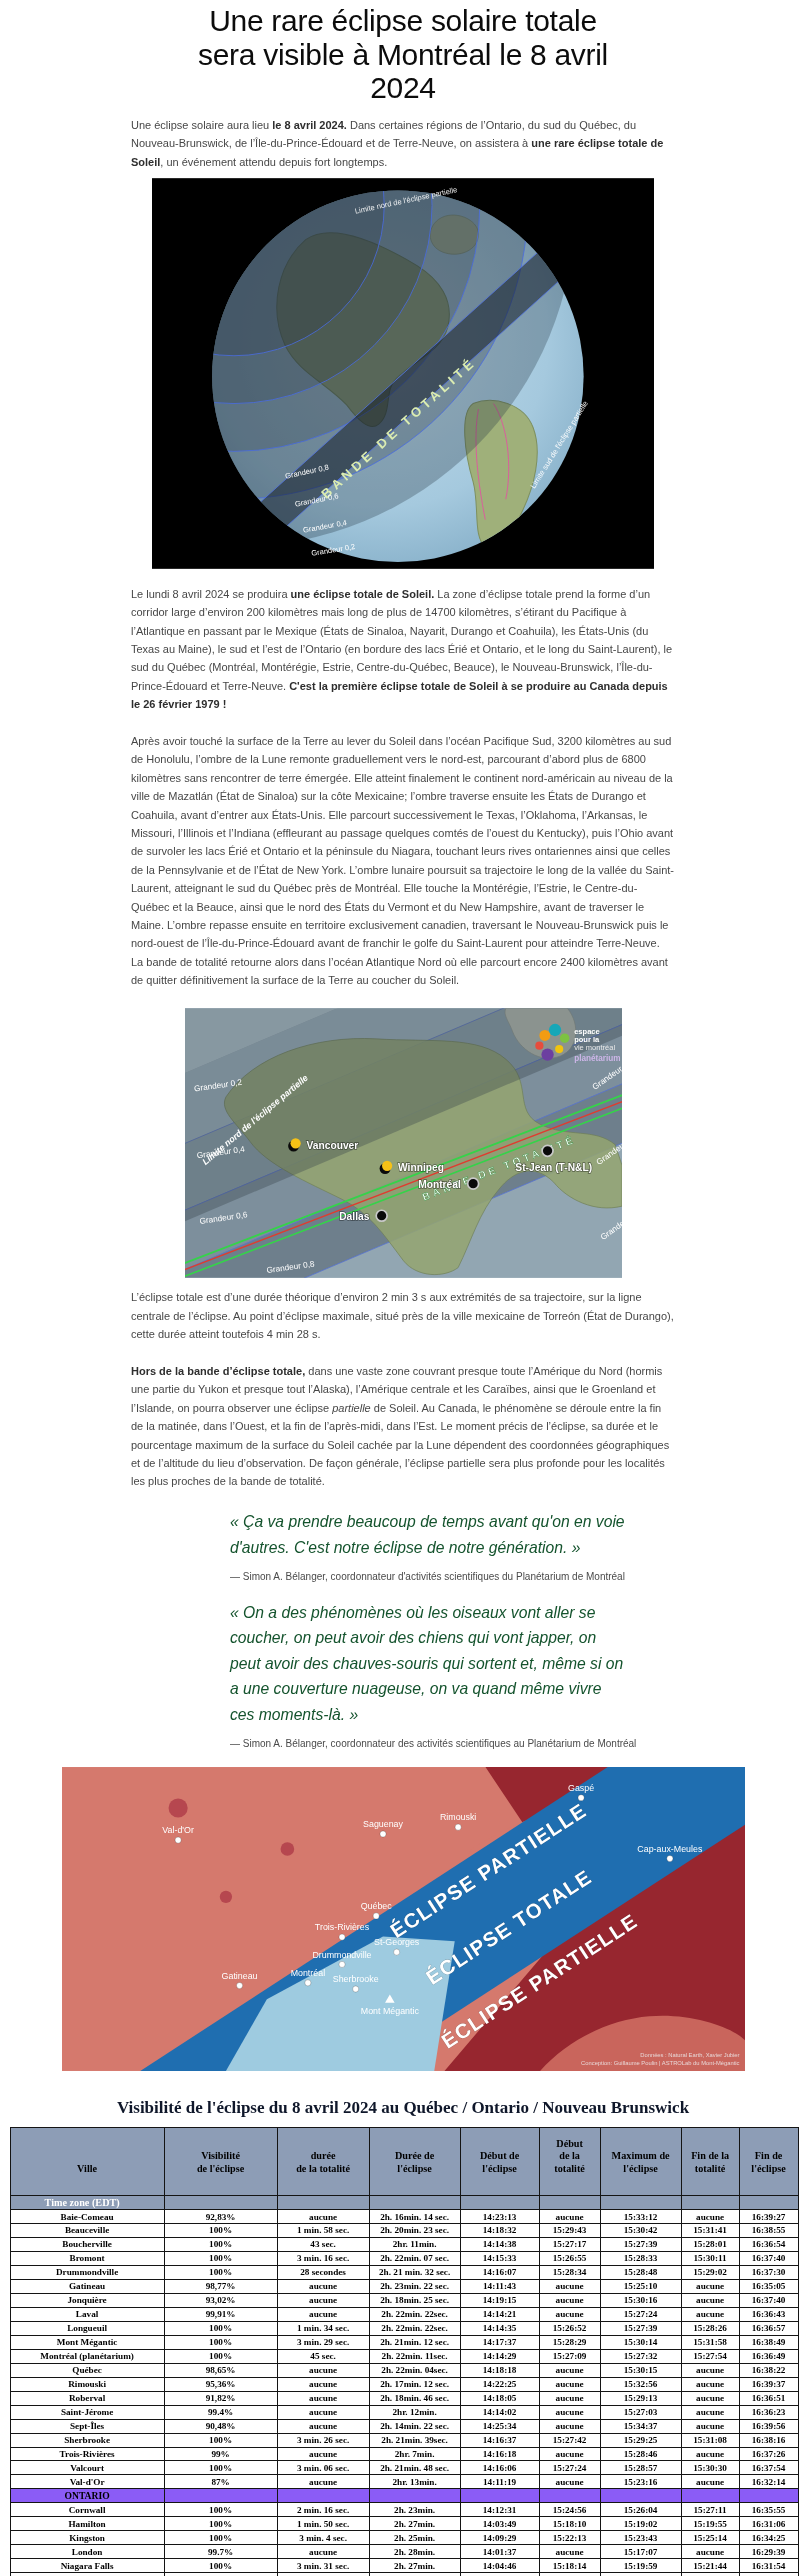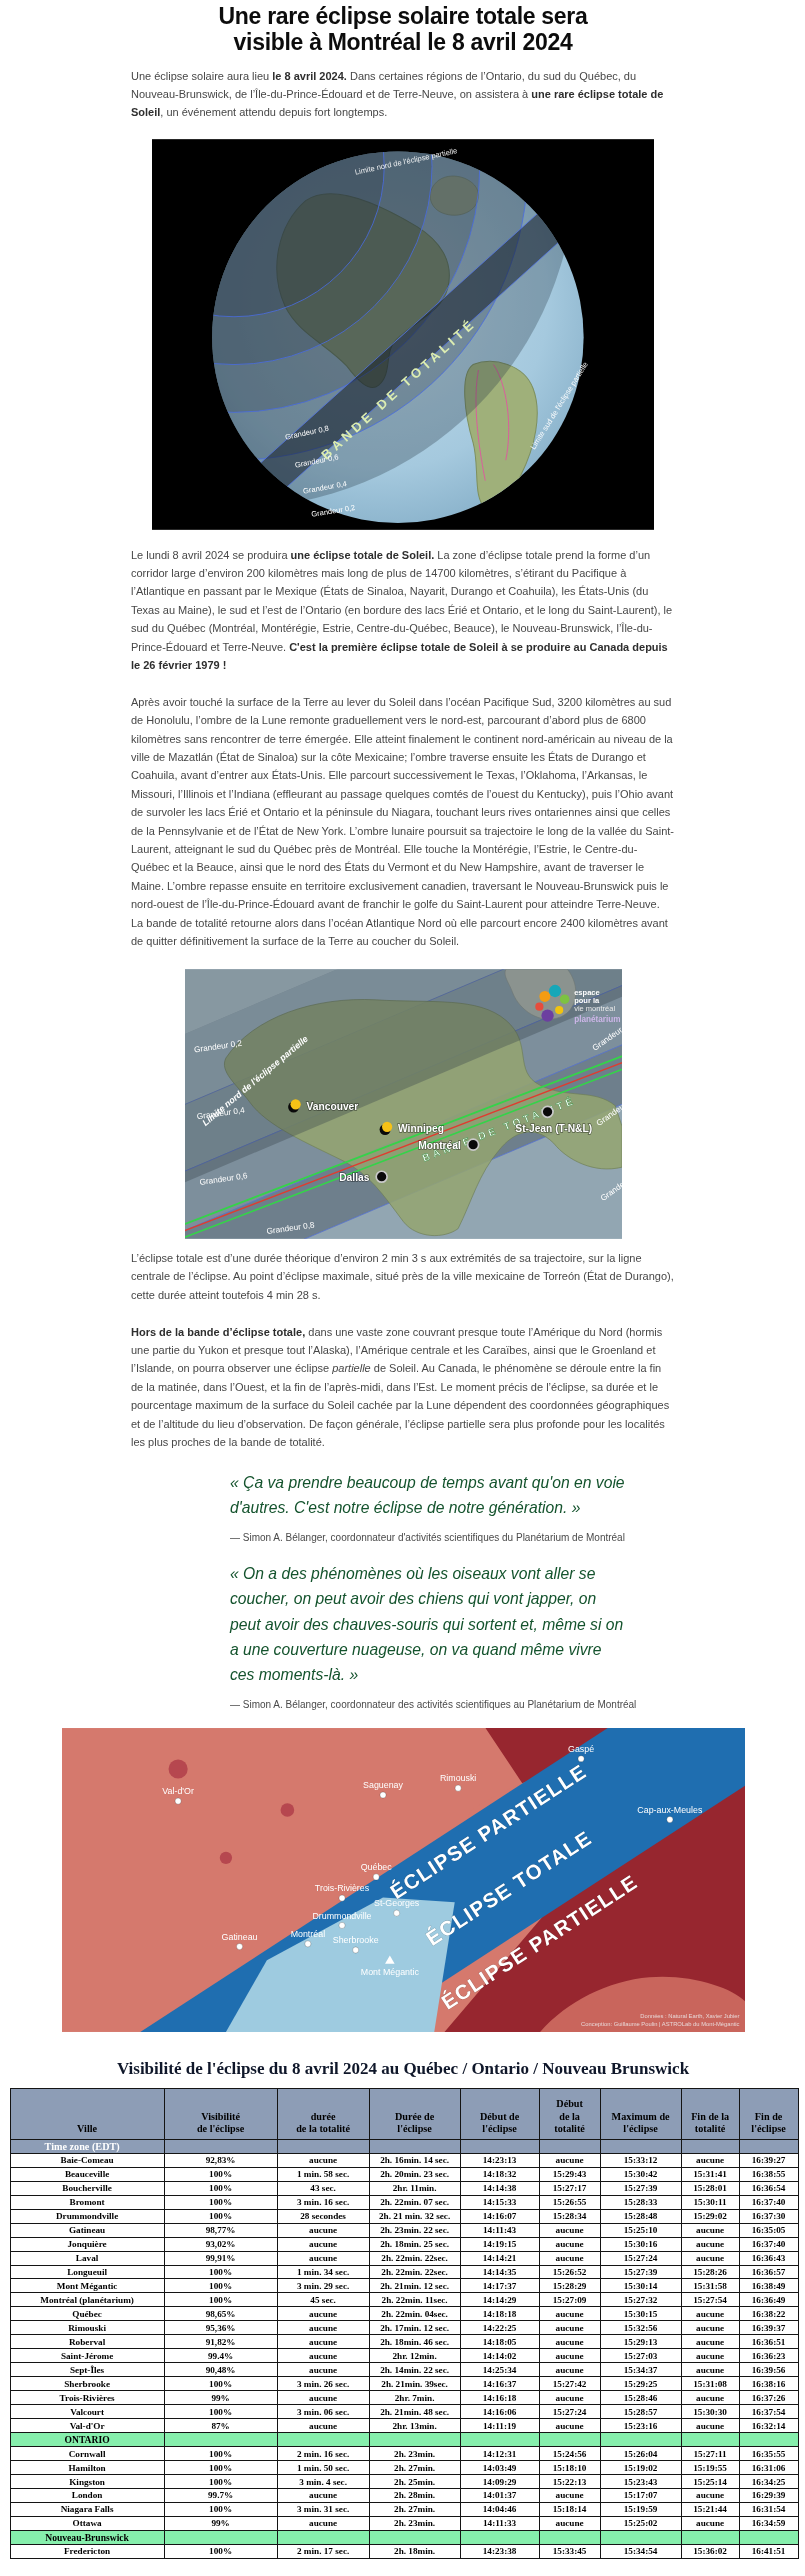--- a/index.html
+++ b/index.html
@@ -1,40 +1,40 @@
 <!DOCTYPE html>
 <html lang="fr" style="font-size:11px"><head>
 <meta charset="utf-8">
 <style>
   html,body{margin:0;padding:0;background:#fff;}
   body{width:806px;font-family:"Liberation Sans",sans-serif;color:#3f3f3f;}
   h1{width:444px;margin:0 auto 8.2px;padding-top:4.1px;text-align:center;
-     font-size:23px;line-height:1.12;letter-spacing:-0.3px;color:#0c0c0c;font-weight:bold;}
+     font-size:30px;line-height:1.12;letter-spacing:-0.3px;color:#0c0c0c;font-weight:normal;}
   .col{width:543px;margin-left:131px;font-size:11px;line-height:18.4px;color:#474747;}
   .col b{color:#2e2e2e;}
-  .intro{margin-bottom:17px;}
+  .intro{margin-bottom:7px;}
   .para{margin:0 0 18.4px 131px;}
   .map1wrap{width:502px;margin:6.8px auto 13.7px;}
   .map2wrap{width:437px;margin:4.1px auto 8.2px;}
   .map3wrap{width:683px;margin:15px auto 0;}
   blockquote{margin:18px 0 0 230px;width:400px;font-size:15.7px;line-height:1.62;
      font-style:italic;color:#14532d;font-weight:500;}
   .attr{margin:11px 12px 18px 230px;font-size:10px;color:#4a4a4a;}
   h2{margin:24.6px 0 9.6px;text-align:center;font-family:"Liberation Serif",serif;
      font-size:17px;color:#0f172a;}
   table{width:786px;margin:0 9.6px;border-collapse:collapse;table-layout:fixed;
      font-family:"Liberation Serif",serif;font-weight:bold;font-size:9.2px;
      color:#000;text-align:center;}
   th,td{border:1.4px solid #141414;padding:0.7px 1.4px;overflow:hidden;}
   thead th{background:#8D9DB6;vertical-align:bottom;white-space:pre-line;
-     font-size:10.2px;line-height:1.22;height:46px;padding-bottom:3px;font-weight:bold;}
+     font-size:10.2px;line-height:1.22;height:46px;padding-bottom:20px;font-weight:bold;}
   tbody td{height:11.6px;}
   tr.tz td{background:#8D9DB6;}
   tr.tz td:first-child{color:#fff;text-align:left;padding-left:34px;font-size:10.2px;margin-left:42px;}
-  tr.section td{background:#86efac;}
+  tr.section td{background:#8b5cf6;}
   tr.section td:first-child{font-size:9.6px;}
   svg text{font-family:"Liberation Sans",sans-serif;}
 </style>
 </head>
 <body>
 
 <h1>Une rare éclipse solaire totale sera visible à Montréal le 8 avril 2024</h1>
 
 <p class="col intro"><span>Une éclipse solaire aura lieu </span><b>le 8 avril 2024.</b><span> Dans certaines régions de l’Ontario, du sud du Québec, du Nouveau-Brunswick, de l’Île-du-Prince-Édouard et de Terre-Neuve, on assistera à </span><b>une rare éclipse totale de Soleil</b><span>, un événement attendu depuis fort longtemps.</span></p>
 

